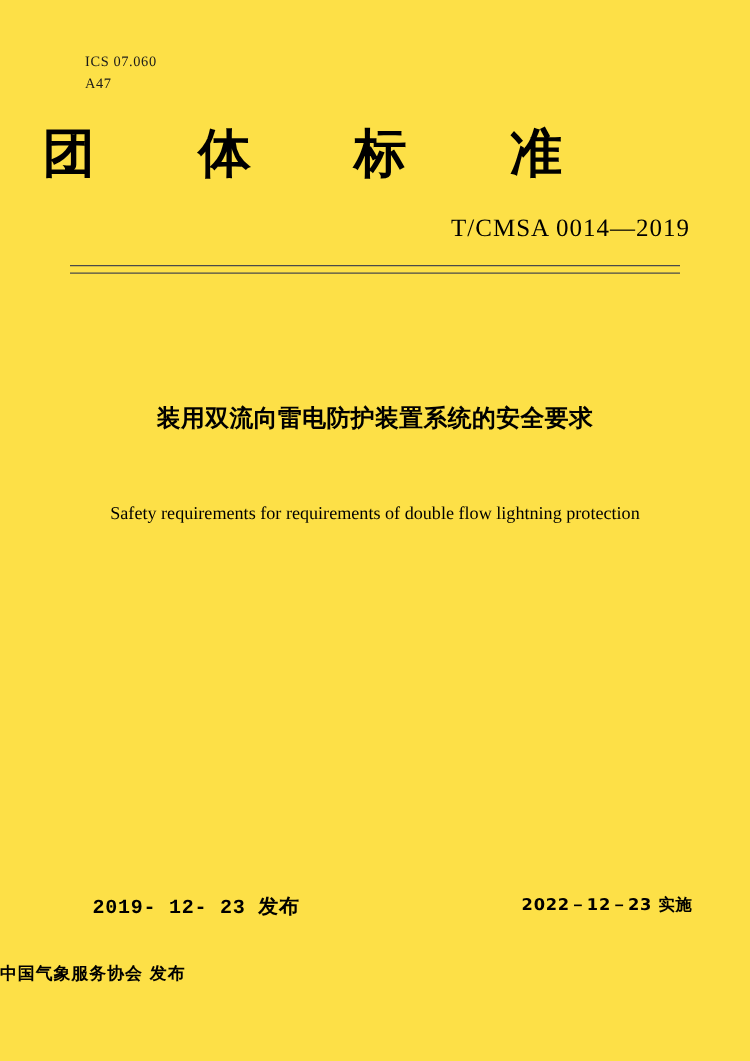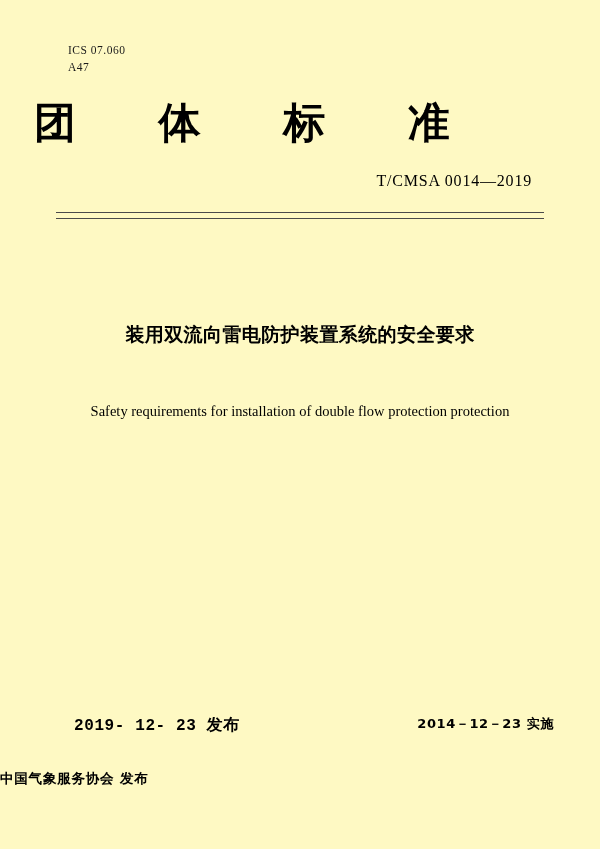--- a/index.html
+++ b/index.html
@@ -14,21 +14,21 @@
     color: #000000;
     position: relative;
     overflow: hidden;
   }
   .page {
     position: absolute;
     left: 0;
     top: 0;
     width: 600px;
     height: 849px;
-    background: #fef9c3;
+    background: #fde047;
   }
 
   
   .ics-block {
     position: absolute;
     left: 68px;
     top: 42px;
     font-family: "Liberation Serif", serif;
     font-size: 11.5px;
     line-height: 17px;
@@ -48,24 +48,24 @@
     font-weight: bold;
     letter-spacing: 34px;
     text-indent: 34px;
     color: #000000;
     line-height: 56px;
   }
 
   
   .std-number {
     position: absolute;
-    right: 68px;
+    right: 48px;
     top: 172px;
     font-family: "Liberation Serif", serif;
-    font-size: 16px;
+    font-size: 20px;
     letter-spacing: 0.8px;
     color: #000000;
     text-align: center;
   }
 
   
   .rule {
     position: absolute;
     left: 56px;
     width: 488px;
@@ -150,21 +150,21 @@
   <div class="std-type">团 体 标 准</div>
 
   <div class="std-number">T/CMSA 0014—2019</div>
 
   <div class="rule rule-top"></div>
   <div class="rule rule-bottom"></div>
 
   <div class="doc-title-cn">装用双流向雷电防护装置系统的安全要求</div>
 
   <div class="doc-title-en">
-    <div>Safety requirements for installation of double flow protection protection</div>
+    <div>Safety requirements for requirements of double flow lightning protection</div>
   </div>
 
   <div class="date-left">2019- 12- 23 发布</div>
-  <div class="date-right">2014－12－23 实施</div>
+  <div class="date-right">2022－12－23 实施</div>
 
   <div class="publisher">中国气象服务协会  发布</div>
 
 </div>
 
 </body></html>

